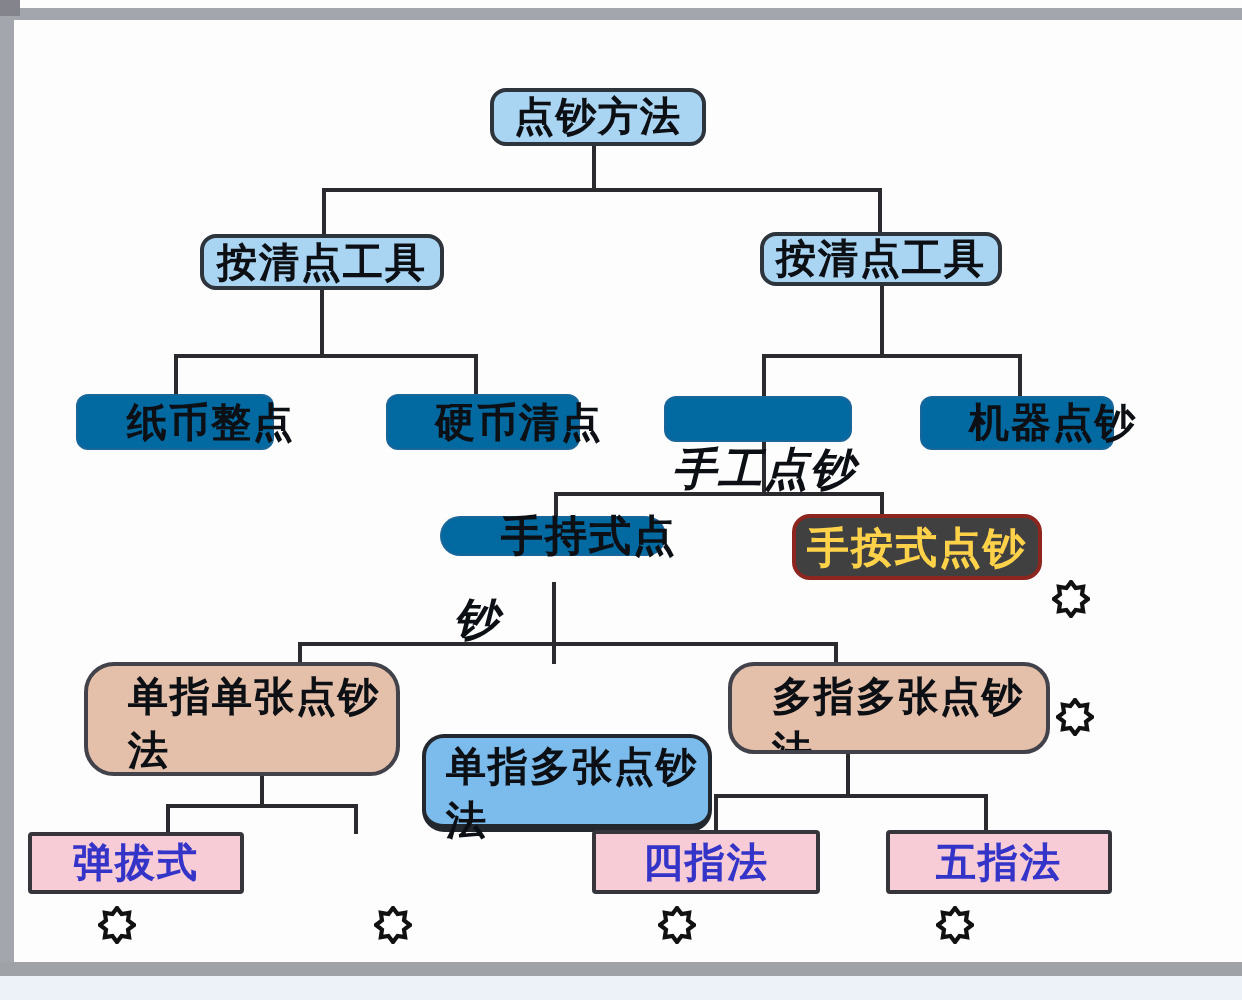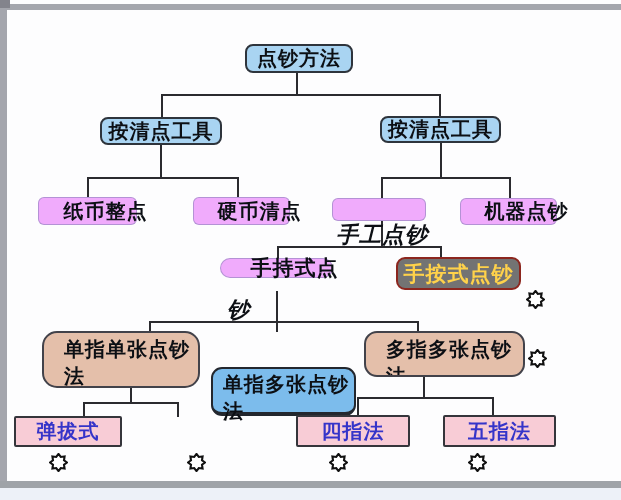--- a/index.html
+++ b/index.html
@@ -20,33 +20,33 @@
   .ln{position:absolute;background:#2b2b2f;}
 
   
   .box{
     position:absolute;box-sizing:border-box;
     display:flex;align-items:center;justify-content:center;
     font-weight:bold;color:#0c0f14;font-size:20px;letter-spacing:1px;
     white-space:nowrap;
   }
   .bordered{background:#a9d4f2;border:2.5px solid #2e343c;border-radius:8px;}
-  .flat{background:#f0abfc;border:1px solid rgba(70,100,140,.35);border-radius:6px;padding-left:36px;}
+  .flat{background:#0369a1;border:1px solid rgba(70,100,140,.35);border-radius:6px;padding-left:36px;}
   .tan{
     background:#e4bfaa;border:2.5px solid #42424a;border-radius:15px;
     flex-direction:column;align-items:flex-start;justify-content:flex-start;
     padding:3px 20px;line-height:27px;overflow:visible;
   }
   .midblue{
     background:#7cbcec;border:2.5px solid #23272e;border-bottom-width:4px;border-radius:11px;
     flex-direction:column;align-items:flex-start;justify-content:flex-start;
     padding:2px 10px;line-height:27px;overflow:visible;margin-top:36px;
   }
   .tanclip{overflow:hidden;border-radius:13px;}
-  .red{background:#737373;border:2px solid #8c261e;border-radius:9px;color:#ffd24a;font-size:21px;}
+  .red{background:#404040;border:2px solid #8c261e;border-radius:9px;color:#ffd24a;font-size:21px;}
   .pink{background:#f8ccd6;border:2px solid #35353b;border-radius:2px;color:#3534c9;}
   .freetext{
     position:absolute;font-weight:bold;color:#0c0f14;
     font-size:22px;letter-spacing:1px;white-space:nowrap;font-style:italic;
   }
   .gear{position:absolute;width:19px;height:19px;}
 </style>
 </head>
 <body>
 

